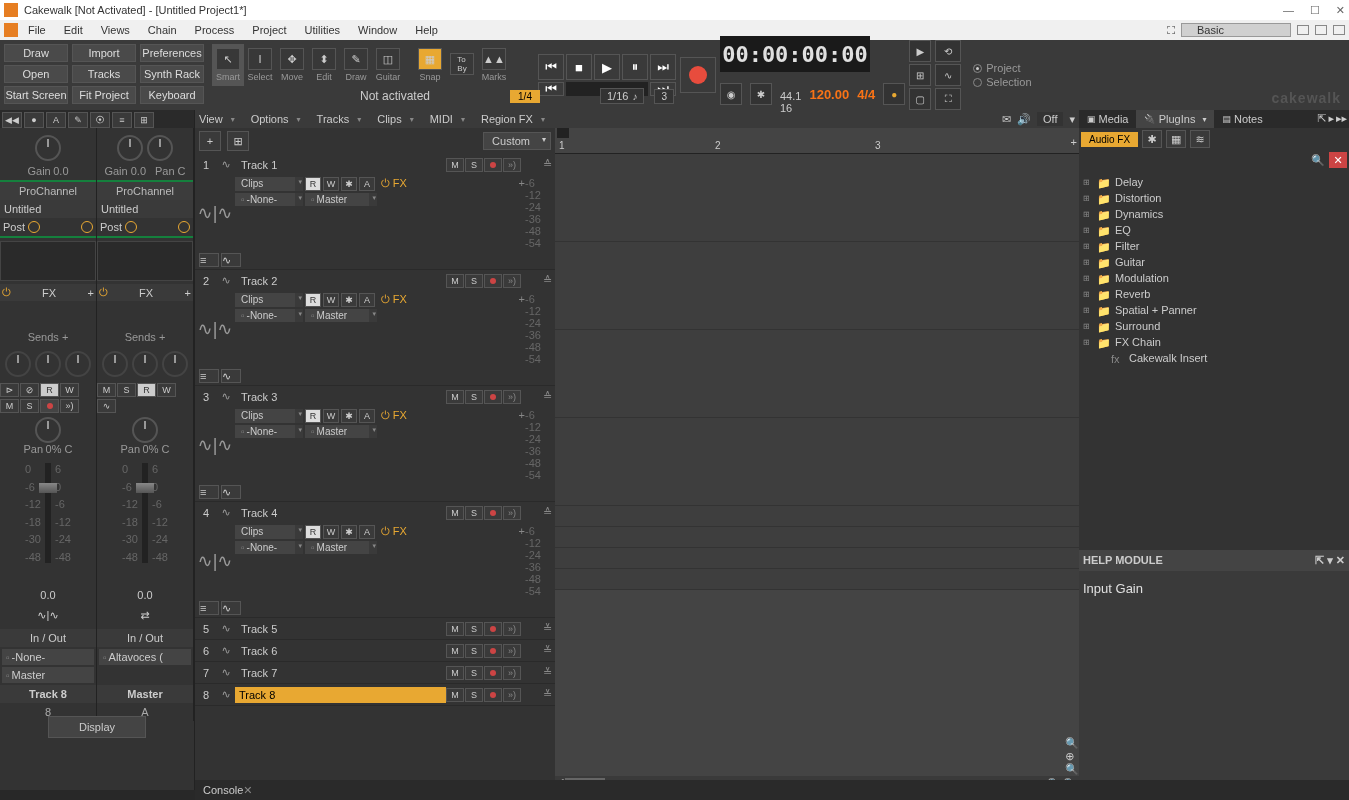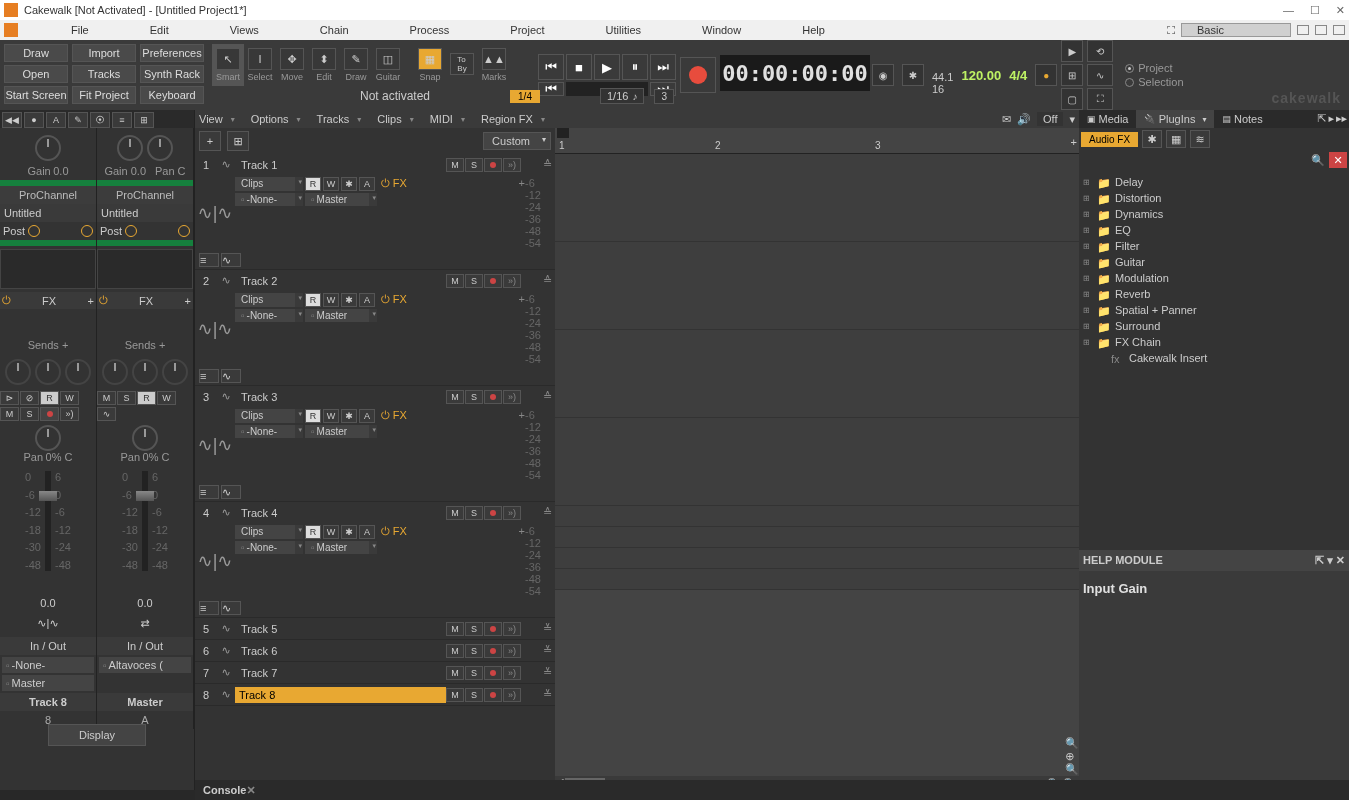--- a/index.html
+++ b/index.html
@@ -3,21 +3,21 @@
 <meta charset="utf-8">
 <style>
 *{margin:0;padding:0;box-sizing:border-box;font-family:Tahoma,sans-serif;font-size:11px;}
 body{background:#282828;color:#ccc;overflow:hidden;width:1349px;height:800px;}
 .titlebar{background:#fff;height:20px;display:flex;align-items:center;padding:0 4px;color:#333;}
 .titlebar .app-icon{width:14px;height:14px;background:#e67e22;margin-right:6px;}
 .titlebar-right{margin-left:auto;display:flex;gap:16px;}
 .titlebar-right span{color:#666;}
 .menubar{background:#f0f0f0;height:20px;display:flex;align-items:center;padding:0 4px;color:#333;position:relative;}
 .menubar .m-icon{width:14px;height:14px;background:#e67e22;margin-right:10px;}
-.menubar .menu-item{margin-right:18px;cursor:default;margin-left:43px;}
+.menubar .menu-item{margin-right:18px;cursor:default;}
 .menubar-right{position:absolute;right:4px;display:flex;align-items:center;gap:6px;}
 .workspace-sel{width:110px;height:14px;background:#d0d0d0;border:1px solid #999;font-size:10px;color:#333;padding:0 4px;display:flex;align-items:center;}
 .workspace-sel::before{content:"";width:8px;height:8px;margin-right:3px;}
 .win-btn{width:12px;height:10px;border:1px solid #888;}
 
 .toolbar{height:70px;background:#3a3a3a;display:flex;align-items:stretch;}
 .tb-section{display:flex;flex-direction:column;padding:4px;}
 .tb-row{display:flex;gap:4px;}
 .tb-btn{background:#4a4a4a;width:64px;height:18px;display:flex;align-items:center;justify-content:center;color:#ddd;border:1px solid #555;}
 .tool-btn{width:32px;height:42px;display:flex;flex-direction:column;align-items:center;justify-content:center;gap:2px;}
@@ -27,35 +27,35 @@
 .snap-icon{background:#e8a832!important;}
 .not-act{color:#ccc;font-size:12px;}
 .val14{background:#e8a832;color:#000;padding:1px 8px;font-size:10px;}
 .val116{background:#333;color:#ccc;padding:1px 6px;border:1px solid #555;font-size:10px;display:flex;align-items:center;gap:4px;}
 .transport{display:flex;align-items:center;gap:4px;padding:4px;}
 .tr-btn{width:26px;height:26px;background:#3a3a3a;border:1px solid #555;display:flex;align-items:center;justify-content:center;color:#fff;font-size:13px;}
 .rec-btn{width:36px;height:36px;}
 .rec-circle{width:18px;height:18px;background:#e84c3d;border-radius:50%;}
 .time-disp{width:150px;height:36px;background:#1a1a1a;display:flex;align-items:center;justify-content:center;color:#e0e0e0;font-size:22px;font-weight:bold;font-family:monospace;}
 .tempo-box{display:flex;gap:8px;align-items:center;}
-.tempo-v{color:#bef264;font-weight:bold;font-size:13px;}
+.tempo-v{color:#f97316;font-weight:bold;font-size:13px;}
 .sm-box{width:22px;height:22px;background:#333;border:1px solid #555;display:flex;align-items:center;justify-content:center;font-size:10px;}
 .search-mode{display:flex;flex-direction:column;justify-content:center;gap:2px;font-size:10px;padding:4px 8px;}
 .search-mode label{display:flex;align-items:center;gap:4px;color:#999;}
 .radio{width:9px;height:9px;border:1px solid #888;border-radius:50%;}
 .radio.on::after{content:"";display:block;width:3px;height:3px;background:#ccc;border-radius:50%;margin:2px;}
 .brand{position:absolute;right:8px;bottom:4px;color:#555;font-size:14px;font-weight:bold;letter-spacing:1px;}
 
 .main{display:flex;height:680px;}
 .inspector{width:195px;background:#333;border-right:1px solid #222;}
 .insp-tabs{height:18px;background:#2a2a2a;display:flex;gap:2px;padding:2px;}
 .insp-tab{width:20px;height:16px;background:#3a3a3a;border:1px solid #555;display:flex;align-items:center;justify-content:center;font-size:9px;}
 .insp-strips{display:flex;}
 .strip{width:97px;border-right:1px solid #222;}
-.strip-sec{padding:3px;border-bottom:6px solid #15803d;}
+.strip-sec{padding:3px;border-bottom:2px solid #15803d;}
 .knobs{display:flex;gap:4px;justify-content:center;padding:4px 0;}
 .knob{width:26px;height:26px;border:2px solid #555;border-radius:50%;position:relative;}
 .knob::after{content:"";position:absolute;width:2px;height:8px;background:#999;left:50%;top:2px;transform:translateX(-50%);}
 .strip-label{font-size:9px;color:#999;text-align:center;}
 .pro-ch{background:#3c3c3c;padding:3px;text-align:center;color:#bbb;}
 .named{background:#3a3a3a;padding:3px 4px;color:#ccc;}
 .post-row{display:flex;gap:3px;align-items:flex-start;font-size:10px;}
 .pwr{width:12px;height:12px;border:1px solid #e8a832;border-radius:50%;}
 .grid-disp{height:40px;background:#2a2a2a;margin:3px 0;border:1px solid #444;}
 .fx-hd{background:#3a3a3a;display:flex;align-items:center;padding:2px;}
@@ -141,25 +141,25 @@
 .audio-fx{background:#e8a832;color:#000;padding:2px 8px;font-size:10px;}
 .rp-icon{width:20px;height:18px;background:#3a3a3a;border:1px solid #555;display:flex;align-items:center;justify-content:center;}
 .rp-search{height:20px;display:flex;align-items:center;justify-content:flex-end;padding:2px;gap:4px;}
 .rp-x{width:18px;height:16px;background:#c44;color:#fff;display:flex;align-items:center;justify-content:center;}
 .plugin-tree{flex:0 0 380px;padding:4px;overflow-y:auto;}
 .pt-item{display:flex;align-items:center;gap:4px;padding:2px 0;color:#ccc;}
 .pt-exp{width:10px;color:#888;font-size:8px;}
 .pt-folder{width:14px;height:10px;color:#888;}
 .help-module{background:#3a3a3a;flex:1;padding:4px;}
 .hm-hd{background:#444;padding:4px;font-weight:bold;color:#ccc;display:flex;}
-.hm-title{padding:6px 0;font-weight:bold;font-size:13px;color:#e0e0e0;}
+.hm-title{padding:6px 0;font-weight:normal;font-size:13px;color:#e0e0e0;}
 .hm-body{color:#aaa;line-height:1.4;}
 
 .bottom-bar{position:absolute;bottom:0;left:195px;right:0;height:20px;background:#2a2a2a;display:flex;align-items:center;padding:0 8px;}
-.console-tab{color:#ccc;display:flex;align-items:center;font-weight:bold;}
+.console-tab{color:#ccc;display:flex;align-items:center;}
 .console-tab .x{color:#888;}
 </style>
 </head>
 <body>
 
 <div class="titlebar">
   <div class="app-icon"></div>
   <span>Cakewalk [Not Activated] - [Untitled Project1*]</span>
   <div class="titlebar-right">
     <span>—</span>
@@ -267,21 +267,21 @@
       </div>
       <div style="display:flex;gap:2px;">
         <div class="tr-btn" style="height:14px;">⏮</div>
         <div style="flex:1;height:14px;background:#222;"></div>
         <div class="tr-btn" style="height:14px;">⏭</div>
       </div>
     </div>
     <div class="tr-btn rec-btn">
         <div class="rec-circle"></div>
       </div>
-    <div style="display:flex;flex-direction:row;gap:2px;">
+    <div style="display:flex;flex-direction:column;gap:2px;">
       <div class="time-disp">00:00:00:00</div>
       <div class="tempo-box">
         <div class="sm-box">◉</div>
         <div class="sm-box">✱</div>
         <div style="font-size:9px;margin-top:16px;">
             <div>44.1</div>
             <div>16</div>
           </div>
         <span class="tempo-v">120.00</span>
         <span class="tempo-v">4/4</span>

